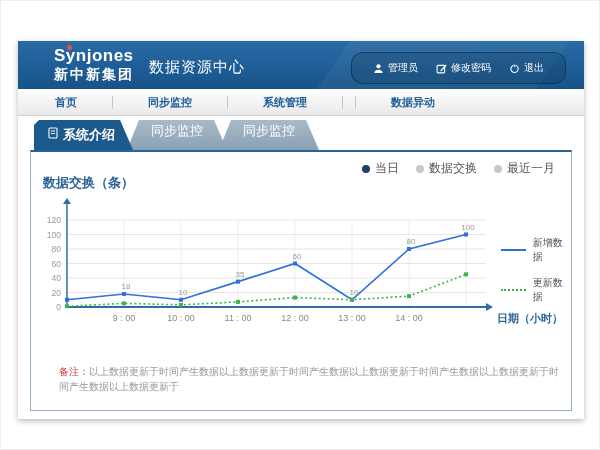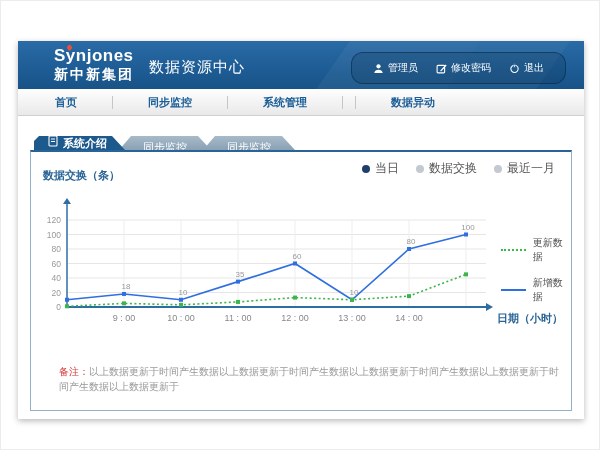--- a/index.html
+++ b/index.html
@@ -25,36 +25,36 @@
   .userbar svg { display:block; }
 
   
   .nav { height:27px; background:linear-gradient(180deg,#fefefe,#e9e9e9); border-bottom:1px solid #cfcfcf;
          display:flex; align-items:center; padding-left:14px;gap:12px; }
   .nav-item { color:#1b5e97; font-size:11px; font-weight:bold; padding:0 23px; line-height:26px; cursor:pointer; }
   .nav-sep { width:1px; height:13px; background:#c6c6c6; }
 
   
   .tabs { display:flex; align-items:flex-end; margin:12px 0 0 16px; height:22px; position:relative; z-index:2; }
-  .tab { height:14px; line-height:22px; font-size:11px; color:#fff; padding:0 20px 0 14px; cursor:pointer; position:relative;justify-content:flex-end; }
+  .tab { height:30px; line-height:22px; font-size:13px; color:#fff; padding:0 20px 0 14px; cursor:pointer; position:relative;justify-content:flex-end; }
   .tab.active { background:#1c598d; z-index:3; display:flex; align-items:center; gap:5px; font-weight:bold;
                 clip-path:polygon(0 100%, 0 5px, 5px 0, calc(100% - 15px) 0, calc(100% - 2px) 100%); }
   .tab.inactive { background:linear-gradient(180deg,#a7bac9,#8aa1b4); margin-left:-8px; z-index:1;
                 clip-path:polygon(12px 0, calc(100% - 13px) 0, 100% 100%, 0 100%); padding:0 24px; }
 
   
   .panel { position:relative; margin:0 12px; height:261px; background:#fff;
            border:1px solid #93b0ca; border-top:2px solid #2a6496; }
 
   .filters { position:absolute; top:8px; right:16px; display:flex; gap:17px; }
   .radio { display:flex; align-items:center; gap:5px; font-size:12px; color:#555; cursor:pointer; }
   .radio .dot { width:8px; height:8px; border-radius:50%; background:#c3c9d0; }
   .radio.selected .dot { background:#1e3e6e; }
 
-  .y-title { position:absolute; left:12px; top:16px; color:#2a6496; font-size:11px; font-weight:bold; }
+  .y-title { position:absolute; left:12px; top:22px; color:#2a6496; font-size:13px; font-weight:bold; }
 
   .chart-wrap { position:absolute; left:0; top:40px; width:546px; height:152px; }
 
   .legend { position:absolute; left:470px; top:84px; display:flex; flex-direction:column; gap:12px; }
   .legend-item { display:flex; align-items:center; gap:7px; font-size:10px; color:#555; }
   .legend-line { width:26px; height:0; border-top-width:2px; }
 
   .note { position:absolute; left:28px; top:212px; width:500px; font-size:10px; color:#999; line-height:1.5; }
   .note .prefix { color:#d63a3a; }
 </style>
@@ -201,27 +201,27 @@
             <rect x="148" y="110.825" width="4" height="4" fill="#3cb54a"></rect>
             <rect x="205" y="107.925" width="4" height="4" fill="#3cb54a"></rect>
             <rect x="262" y="103.575" width="4" height="4" fill="#3cb54a"></rect>
             <rect x="319" y="105.75" width="4" height="4" fill="#3cb54a"></rect>
             <rect x="376" y="102.125" width="4" height="4" fill="#3cb54a"></rect>
             <rect x="433" y="80.375" width="4" height="4" fill="#3cb54a"></rect>
           </svg>
       </div>
       <div class="legend" id="legend">
           <div class="legend-item">
+            <span class="legend-line" style="border-top-style:solid;border-top-color:#2f6fe0"></span>
+            <span>新增数据</span>
+          </div>
+          <div class="legend-item">
             <span class="legend-line" style="border-top-style:dotted;border-top-color:#3cb54a"></span>
             <span>更新数据</span>
           </div>
-          <div class="legend-item">
-            <span class="legend-line" style="border-top-style:solid;border-top-color:#2f6fe0"></span>
-            <span>新增数据</span>
-          </div>
         </div>
       <div class="note">
         <span class="prefix">备注：</span><span>以上数据更新于时间产生数据以上数据更新于时间产生数据以上数据更新于时间产生数据以上数据更新于时间产生数据以上数据更新于</span>
       </div>
     </div>
 
   </div>
 </div>
 
 </body></html>

